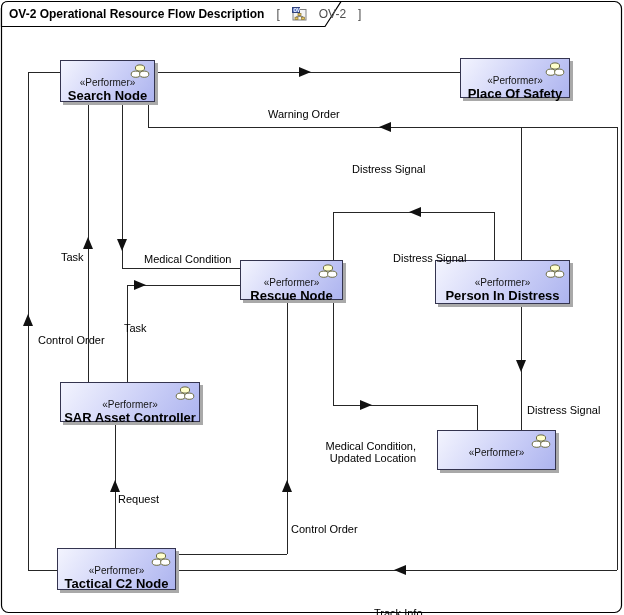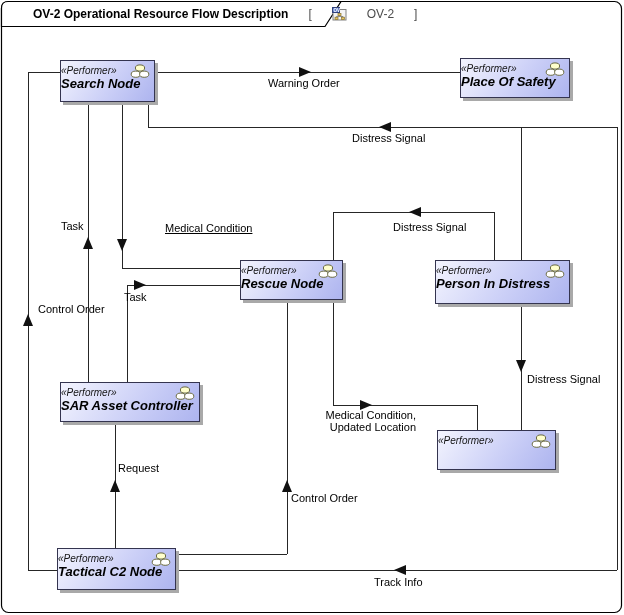--- a/index.html
+++ b/index.html
@@ -3,36 +3,36 @@
 <meta charset="utf-8">
 <style>
   html,body{margin:0;padding:0;background:#ffffff;}
   #stage{
     position:relative;width:624px;height:615px;overflow:hidden;
     font-family:"Liberation Sans",sans-serif;background:#ffffff;
   }
   #frame-svg{position:absolute;left:0;top:0;}
   .tabtext{
     position:absolute;left:9px;top:6px;height:16px;
-    display:flex;align-items:center;gap:20px;white-space:nowrap;margin-left:24px;
+    display:flex;align-items:center;gap:12px;white-space:nowrap;
   }
   .tabtitle{font-size:12px;font-weight:bold;color:#000;}
   .tabgray{font-size:12px;color:#4d4d4d;}
   .node{
     position:absolute;box-sizing:border-box;
     border:1px solid #34344f;
     background:linear-gradient(125deg,#f3f4fe 0%,#ccd0f7 55%,#adb4ef 100%);
     box-shadow:3px 3px 0 #a9a9a9;
-    padding-top:4px;cursor:default;z-index:3;font-style:italic;
+    text-align:center;padding-top:16px;cursor:default;z-index:3;
   }
   .stereo{font-size:10px;color:#141414;line-height:12px;}
   .nname{font-size:13px;font-weight:bold;color:#000;line-height:14px;white-space:nowrap;}
   .picon{position:absolute;top:3px;right:4px;line-height:0;}
   .seg{position:absolute;background:#262626;z-index:1;}
-  .lbl{position:absolute;font-size:11px;line-height:12px;color:#000;white-space:nowrap;z-index:4;}
+  .lbl{position:absolute;font-size:11px;line-height:12px;color:#000;white-space:nowrap;z-index:4;margin-top:31px;}
   .arrow{position:absolute;width:0;height:0;border-style:solid;z-index:4;}
   .ar-right{border-width:5px 0 5px 12px;border-color:transparent transparent transparent #111;}
   .ar-left {border-width:5px 12px 5px 0;border-color:transparent #111 transparent transparent;}
   .ar-up   {border-width:0 5px 12px 5px;border-color:transparent transparent #111 transparent;}
   .ar-down {border-width:12px 5px 0 5px;border-color:#111 transparent transparent transparent;}
 </style>
 </head>
 <body>
 
 <div id="stage">
@@ -156,21 +156,21 @@
     </div>
     <div class="arrow ar-left" style="left: 394px; top: 565px;"></div>
     <div class="lbl" style="left: 374px; top: 576px;">
       <div>Track Info</div>
     </div>
     <div class="arrow ar-left" style="left: 409px; top: 207px;"></div>
     <div class="lbl" style="left: 393px; top: 221px;">
       <div>Distress Signal</div>
     </div>
     <div class="arrow ar-down" style="left: 117px; top: 239px;"></div>
-    <div class="lbl" style="left: 165px; top: 222px; text-decoration: underline;">
+    <div class="lbl" style="left: 144px; top: 222px;">
       <div>Medical Condition</div>
     </div>
     <div class="arrow ar-up" style="left: 83px; top: 237px;"></div>
     <div class="lbl" style="left: 61px; top: 220px;">
       <div>Task</div>
     </div>
     <div class="arrow ar-right" style="left: 134px; top: 280px;"></div>
     <div class="lbl" style="left: 124px; top: 291px;">
       <div>Task</div>
     </div>

